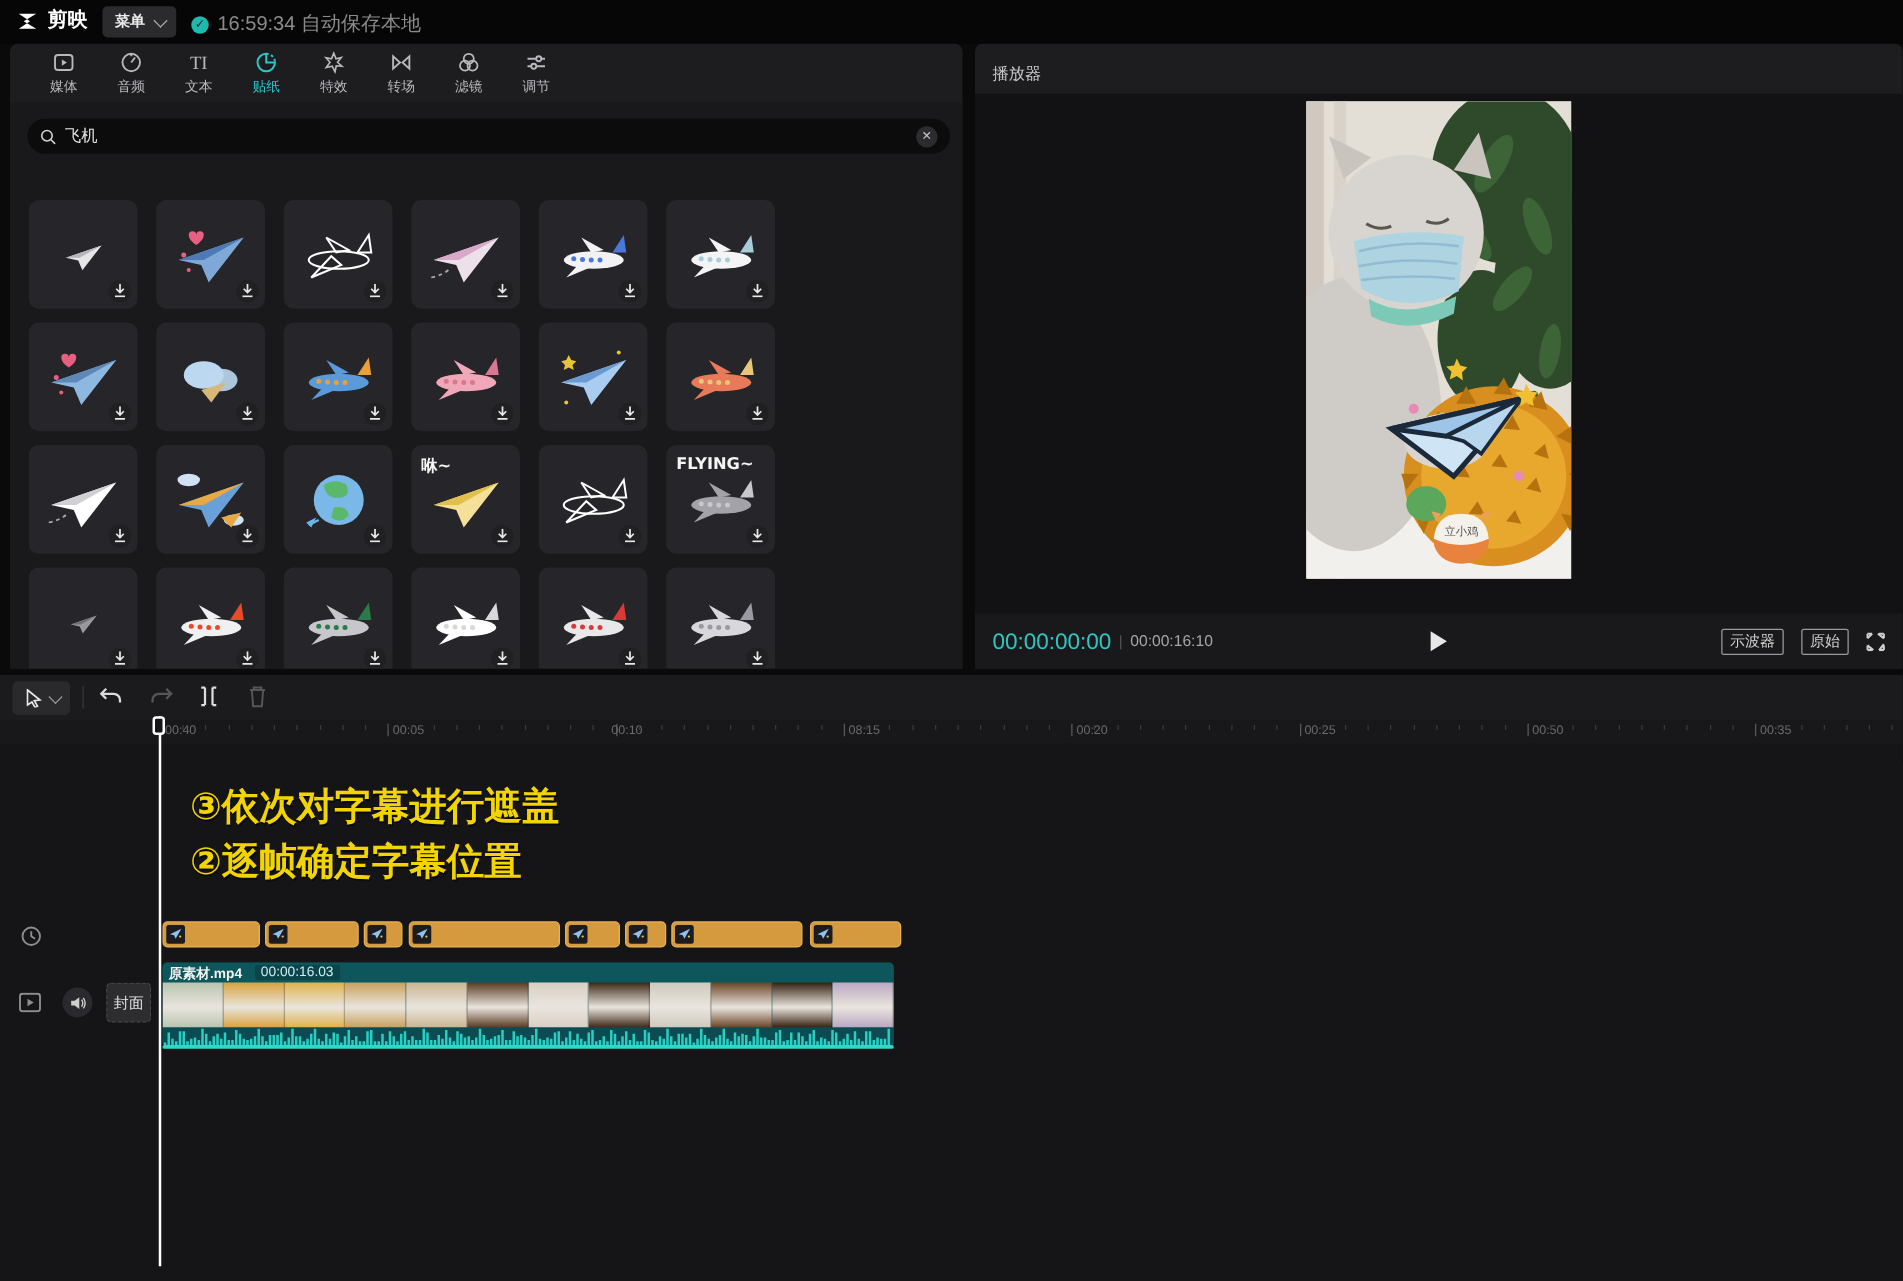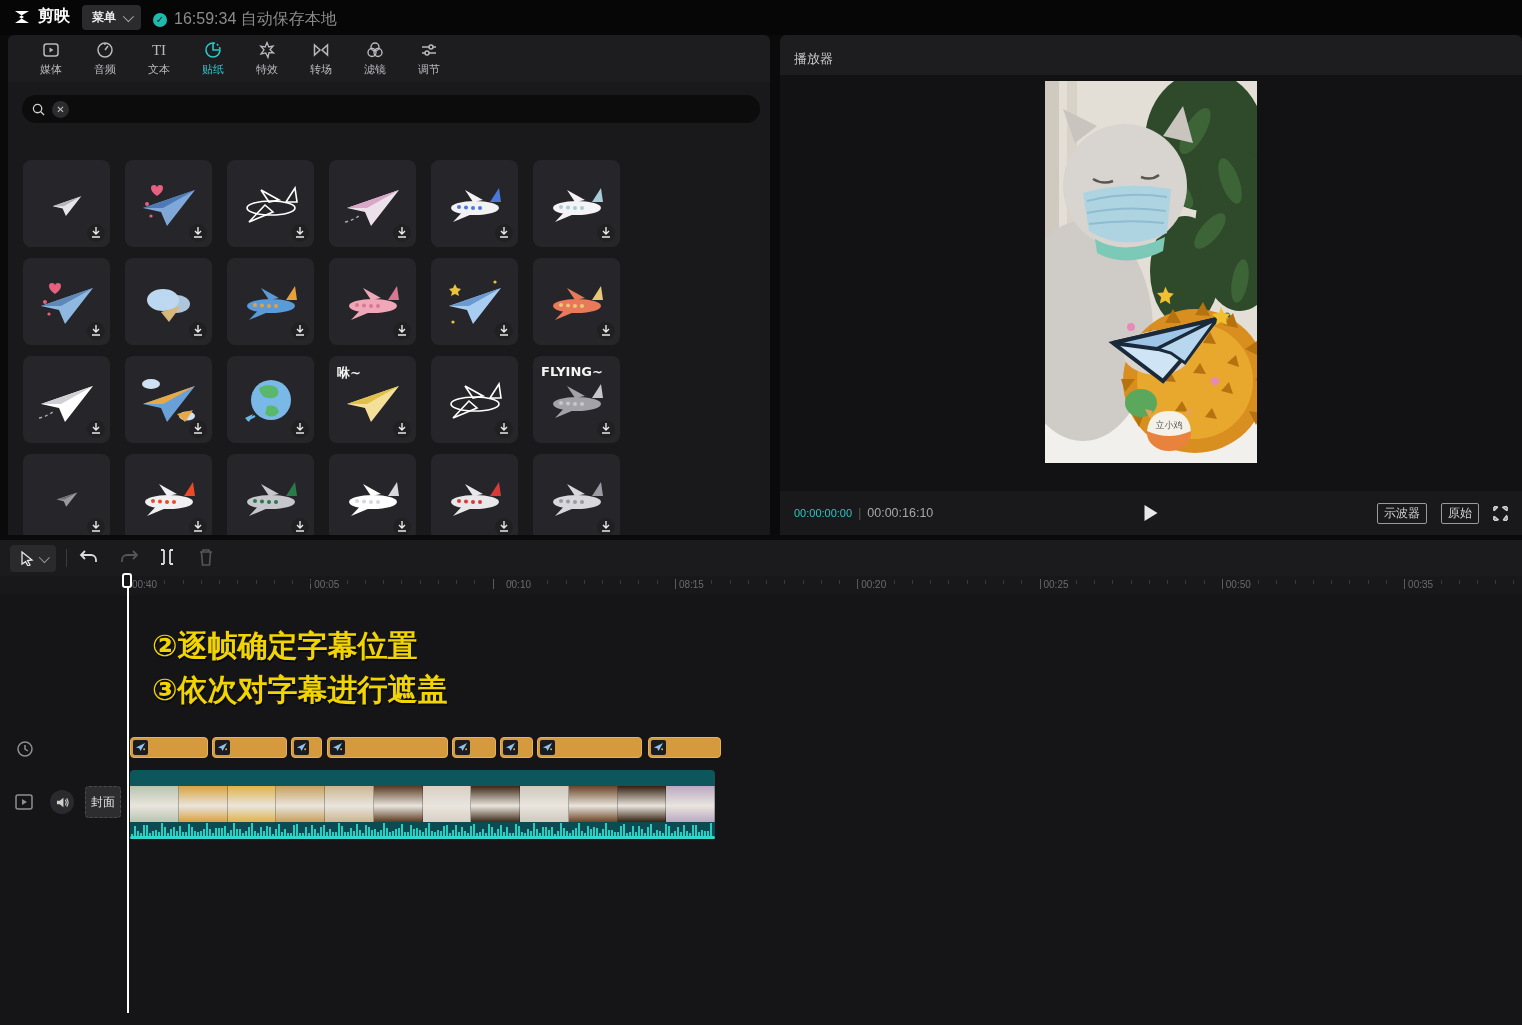--- a/index.html
+++ b/index.html
@@ -59,21 +59,21 @@
   #annot-23 { left:152px; top:84px; font-size:30px; line-height:44px; }
 
   
   #player-panel { position:absolute; left:780px; top:35px; width:742px; height:500px;
     background:#1d1d20; border-radius:6px 6px 0 0; overflow:hidden; }
   #player-title { position:absolute; left:14px; top:15px; font-size:13px; color:#cacaca; }
   #stage { position:absolute; left:0; top:40px; right:0; bottom:44px; background:#121214; }
   #video-frame { position:absolute; left:265px; top:6px; width:212px; height:382px; background:#dcd8d2; overflow:hidden; }
   #controls { position:absolute; left:0; right:0; bottom:0; height:44px; background:#19191b;
     display:flex; align-items:center; padding:0 14px; }
-  .time-cur { font-size:11px; color:#2ec5c0; }
+  .time-cur { font-size:18px; color:#2ec5c0; }
   .time-sep { font-size:12px; color:#555; margin:0 6px; }
   .time-total { font-size:12.5px; color:#a6a6a6; }
   #play-btn { position:absolute; left:50%; transform:translateX(-50%); width:0; height:0;
     border-left:13px solid #e8e8e8; border-top:8px solid transparent; border-bottom:8px solid transparent; cursor:pointer; }
   #controls-right { margin-left:auto; display:flex; align-items:center; gap:14px; }
   .mini-btn { border:1px solid #9a9a9a; border-radius:2px; color:#d4d4d4; font-size:12px;
     padding:1px 6px; cursor:pointer; background:transparent; }
 
   
   #timeline { position:absolute; left:0; top:540px; width:1522px; height:485px; background:#151517; }
@@ -191,20 +191,21 @@
         <span class="tab-label">调节</span>
       </div>
     </div>
   <div id="panel-body">
     <div id="content">
       <div id="search-bar">
         <svg width="13" height="13" viewBox="0 0 14 14">
           <circle cx="6" cy="6" r="4.5" fill="none" stroke="#d0d0d0" stroke-width="1.4"></circle>
           <line x1="9.5" y1="9.5" x2="13" y2="13" stroke="#d0d0d0" stroke-width="1.4"></line>
         </svg>
+        <span id="search-query">飞机</span>
         <span class="clear-btn">✕</span>
       </div>
       <div id="grid">
           <div class="tile" style="left: 15px; top: 78px;">
             <svg width="64" height="60" viewBox="0 0 64 60" style="transform:translate(-50%,-50%) scale(0.55)">
               <path d="M6 34 L58 16 L30 52 L24 38 Z" fill="#e6e6e8"></path>
               <path d="M6 34 L58 16 L26 34 Z" fill="#b5b5ba"></path>
             </svg>
             <span class="dl-badge"><svg width="10" height="11" viewBox="0 0 10 11">
                 <path d="M5 0 v6 M2 4 L5 7 L8 4 M1 10 h8" stroke="#e8e8e8" stroke-width="1.4" fill="none"></path>
@@ -637,21 +638,21 @@
     <svg class="tool-icon" style="left:196px" width="20" height="22" viewBox="0 0 20 22">
       <path d="M4 6 h12 M7 6 v-2 h6 v2 M5.5 6 l1 13 h7 l1 -13" fill="none" stroke="#55555a" stroke-width="1.6"></path>
     </svg>
   </div>
   <div id="ruler">
       <div class="ruler-major" style="left: 128px;"></div>
       <div class="ruler-label" style="left: 132px;">00:40</div>
       <div class="ruler-major" style="left: 310.3px;"></div>
       <div class="ruler-label" style="left: 314.3px;">00:05</div>
       <div class="ruler-major" style="left: 492.6px;"></div>
-      <div class="ruler-label" style="left: 506px;">00:10</div>
+      <div class="ruler-label" style="left: 489px;">00:10</div>
       <div class="ruler-major" style="left: 674.9px;"></div>
       <div class="ruler-label" style="left: 678.9px;">08:15</div>
       <div class="ruler-major" style="left: 857.2px;"></div>
       <div class="ruler-label" style="left: 861.2px;">00:20</div>
       <div class="ruler-major" style="left: 1039.5px;"></div>
       <div class="ruler-label" style="left: 1043.5px;">00:25</div>
       <div class="ruler-major" style="left: 1221.8px;"></div>
       <div class="ruler-label" style="left: 1225.8px;">00:50</div>
       <div class="ruler-major" style="left: 1404.1px;"></div>
       <div class="ruler-label" style="left: 1408.1px;">00:35</div>
@@ -721,22 +722,22 @@
       <div class="ruler-tick" style="left: 1385.87px;"></div>
       <div class="ruler-tick" style="left: 1422.33px;"></div>
       <div class="ruler-tick" style="left: 1440.56px;"></div>
       <div class="ruler-tick" style="left: 1458.79px;"></div>
       <div class="ruler-tick" style="left: 1477.02px;"></div>
       <div class="ruler-tick" style="left: 1495.25px;"></div>
       <div class="ruler-tick" style="left: 1513.48px;"></div>
     </div>
 
   <div class="annot" id="annot-23">
+    <div>③依次对字幕进行遮盖</div>
     <div>②逐帧确定字幕位置</div>
-    <div>③依次对字幕进行遮盖</div>
   </div>
 
   <svg class="track-ico" style="left:16px; top:200px" width="18" height="18" viewBox="0 0 18 18">
     <circle cx="9" cy="9" r="7" fill="none" stroke="#8e8e92" stroke-width="1.5"></circle>
     <path d="M9 5 V9 L12 11" fill="none" stroke="#8e8e92" stroke-width="1.5"></path>
   </svg>
   <svg class="track-ico" style="left:15px; top:254px" width="18" height="16" viewBox="0 0 18 16">
     <rect x="1" y="1" width="16" height="14" rx="2" fill="none" stroke="#8e8e92" stroke-width="1.5"></rect>
     <path d="M7 5 L12 8 L7 11 Z" fill="#8e8e92"></path>
   </svg>
@@ -811,20 +812,24 @@
         <span class="clip-ic">
           <svg width="11" height="10" viewBox="0 0 12 11">
             <path d="M1 6 L11 1 L6 10 L4.6 6.8 Z" fill="#8ec2ee"></path>
             <circle cx="10" cy="8" r="1" fill="#e8c43a"></circle>
           </svg>
         </span>
       </div>
     </div>
 
   <div id="video-clip">
+    <div id="vc-header">
+      <span id="vc-name">原素材.mp4</span>
+      <span id="vc-dur">00:00:16.03</span>
+    </div>
     <div id="vc-strip">
         <div class="fcell" style="background: linear-gradient(rgb(185, 196, 174) 0%, rgb(233, 229, 222) 55%, rgb(185, 196, 174) 100%); border-right: 1px solid rgba(0, 0, 0, 0.25);"></div>
         <div class="fcell" style="background: linear-gradient(rgb(217, 162, 62) 0%, rgb(233, 229, 222) 55%, rgb(217, 162, 62) 100%); border-right: 1px solid rgba(0, 0, 0, 0.25);"></div>
         <div class="fcell" style="background: linear-gradient(rgb(224, 178, 74) 0%, rgb(233, 229, 222) 55%, rgb(224, 178, 74) 100%); border-right: 1px solid rgba(0, 0, 0, 0.25);"></div>
         <div class="fcell" style="background: linear-gradient(rgb(200, 160, 92) 0%, rgb(233, 229, 222) 55%, rgb(200, 160, 92) 100%); border-right: 1px solid rgba(0, 0, 0, 0.25);"></div>
         <div class="fcell" style="background: linear-gradient(rgb(203, 181, 144) 0%, rgb(233, 229, 222) 55%, rgb(203, 181, 144) 100%); border-right: 1px solid rgba(0, 0, 0, 0.25);"></div>
         <div class="fcell" style="background: linear-gradient(rgb(90, 58, 34) 0%, rgb(233, 229, 222) 55%, rgb(90, 58, 34) 100%); border-right: 1px solid rgba(0, 0, 0, 0.25);"></div>
         <div class="fcell" style="background: linear-gradient(rgb(217, 207, 196) 0%, rgb(233, 229, 222) 55%, rgb(217, 207, 196) 100%); border-right: 1px solid rgba(0, 0, 0, 0.25);"></div>
         <div class="fcell" style="background: linear-gradient(rgb(62, 40, 23) 0%, rgb(233, 229, 222) 55%, rgb(62, 40, 23) 100%); border-right: 1px solid rgba(0, 0, 0, 0.25);"></div>
         <div class="fcell" style="background: linear-gradient(rgb(207, 201, 189) 0%, rgb(233, 229, 222) 55%, rgb(207, 201, 189) 100%); border-right: 1px solid rgba(0, 0, 0, 0.25);"></div>

